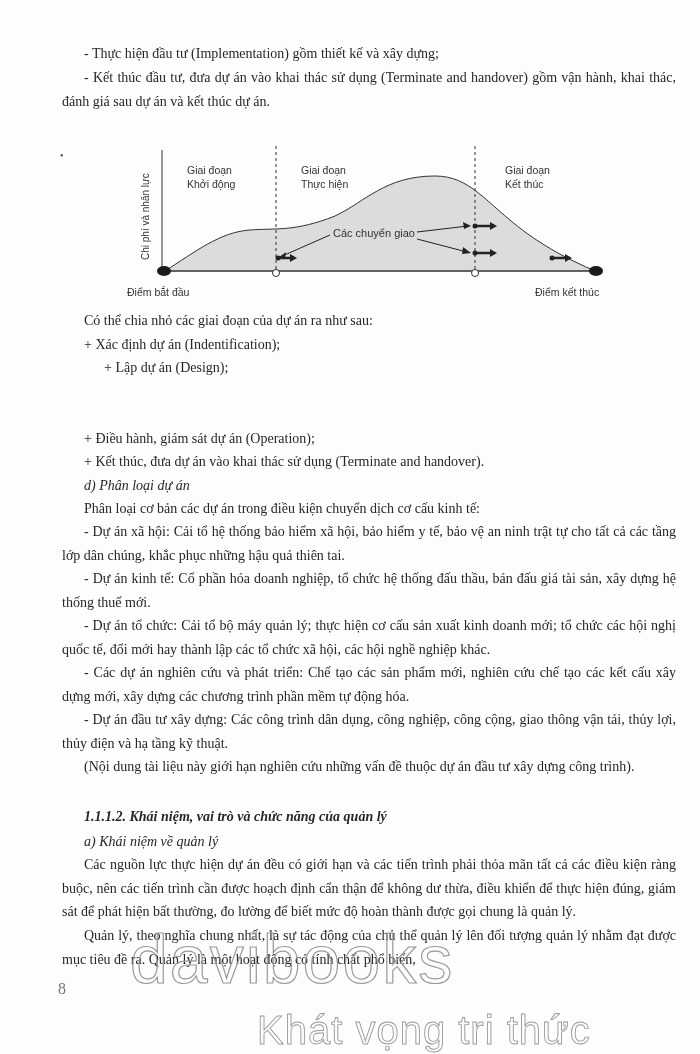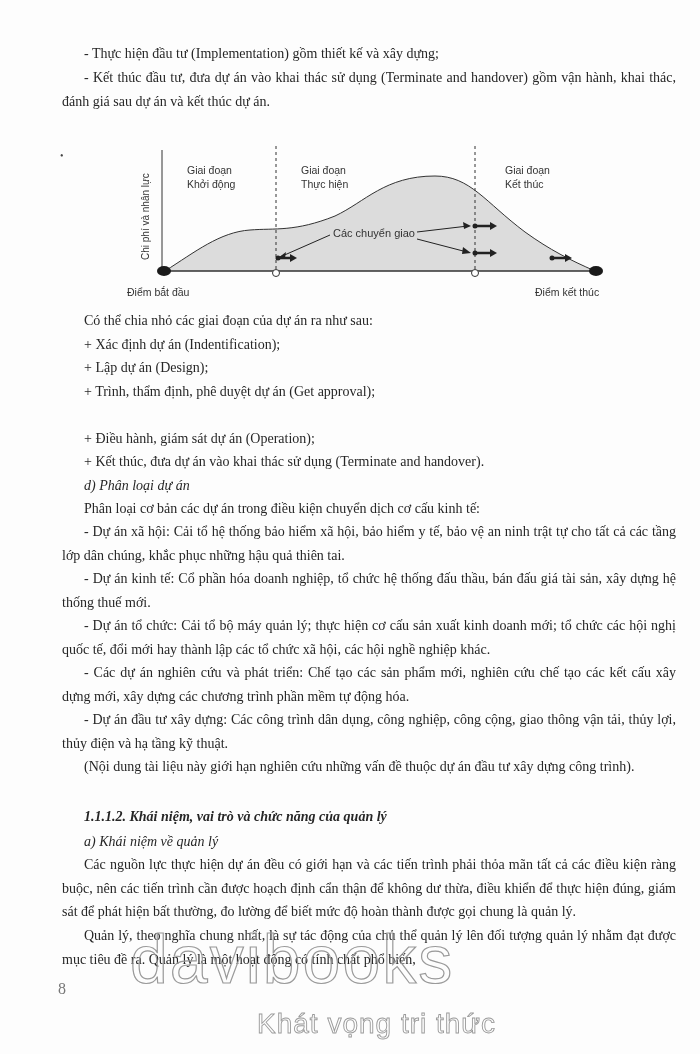--- a/index.html
+++ b/index.html
@@ -15,21 +15,21 @@
   .wrap { position: absolute; left: 62px; width: 614px; font-size: 14px; line-height: 23.6px; text-align: justify; margin: 0; text-indent: 22px; }
   .it { font-style: italic; }
   .bi { font-style: italic; font-weight: bold; }
   .pagenum { position: absolute; left: 58px; top: 980px; font-size: 16px; color: #777; }
   .wm-big {
     position: absolute; left: 130px; top: 920px; font-family: Liberation Sans, sans-serif;
     font-size: 68px; letter-spacing: 2px; color: transparent; -webkit-text-stroke: 1.2px #9a9a9a;
   }
   .wm-small {
     position: absolute; left: 257px; top: 1008px; font-family: "Liberation Sans", sans-serif;
-    font-size: 28px; letter-spacing: 1px; color: transparent; -webkit-text-stroke: 0.9px #9a9a9a;
+    font-size: 40px; letter-spacing: 1px; color: transparent; -webkit-text-stroke: 0.9px #9a9a9a;
   }
   .diagram { position: absolute; left: 125px; top: 142px; width: 500px; height: 160px; }
   .diagram text { font-family: "Liberation Sans", sans-serif; fill: #333; }
   .dot-mark { position: absolute; left: 60px; top: 150px; font-size: 10px; color: #444; }
 </style>
 </head>
 <body>
 
 <div class="page">
 
@@ -91,22 +91,21 @@
       <line x1="427" y1="116" x2="441" y2="116" stroke="#222" stroke-width="2.5"></line>
       <polygon points="440,112 447,116 440,120" fill="#222"></polygon>
     </g>
 
     <text x="2" y="154" font-size="10.5">Điểm bắt đầu</text>
     <text x="410" y="154" font-size="10.5">Điểm kết thúc</text>
   </svg>
 
   <p class="p" style="top:309px;">Có thể chia nhỏ các giai đoạn của dự án ra như sau:</p>
   <p class="p" style="top:333px;">+ Xác định dự án (Indentification);</p>
-  <p class="p" style="top:356px;">+ Lập dự án (Design);</p>
-  <p class="p" style="top:380px;">+ Trình, thẩm định, phê duyệt dự án (Get approval);</p>
+  <p class="p" style="top:356px;margin-left:20px;">+ Lập dự án (Design);</p>
   <p class="p" style="top:427px;">+ Điều hành, giám sát dự án (Operation);</p>
   <p class="p" style="top:450px;">+ Kết thúc, đưa dự án vào khai thác sử dụng (Terminate and handover).</p>
 
   <p class="p it" style="top:474px;">d) Phân loại dự án</p>
   <p class="p" style="top:497px;">Phân loại cơ bản các dự án trong điều kiện chuyển dịch cơ cấu kinh tế:</p>
   <p class="wrap" style="top:520px;">- Dự án xã hội: Cải tổ hệ thống bảo hiểm xã hội, bảo hiểm y tế, bảo vệ an ninh trật tự cho tất cả các tầng lớp dân chúng, khắc phục những hậu quả thiên tai.</p>
   <p class="wrap" style="top:567px;">- Dự án kinh tế: Cổ phần hóa doanh nghiệp, tổ chức hệ thống đấu thầu, bán đấu giá tài sản, xây dựng hệ thống thuế mới.</p>
   <p class="wrap" style="top:614px;">- Dự án tổ chức: Cải tổ bộ máy quản lý; thực hiện cơ cấu sản xuất kinh doanh mới; tổ chức các hội nghị quốc tế, đổi mới hay thành lập các tổ chức xã hội, các hội nghề nghiệp khác.</p>
   <p class="wrap" style="top:708px;">- Dự án đầu tư xây dựng: Các công trình dân dụng, công nghiệp, công cộng, giao thông vận tải, thủy lợi, thủy điện và hạ tầng kỹ thuật.</p>
   <p class="wrap" style="top:661px;">- Các dự án nghiên cứu và phát triển: Chế tạo các sản phẩm mới, nghiên cứu chế tạo các kết cấu xây dựng mới, xây dựng các chương trình phần mềm tự động hóa.</p>

